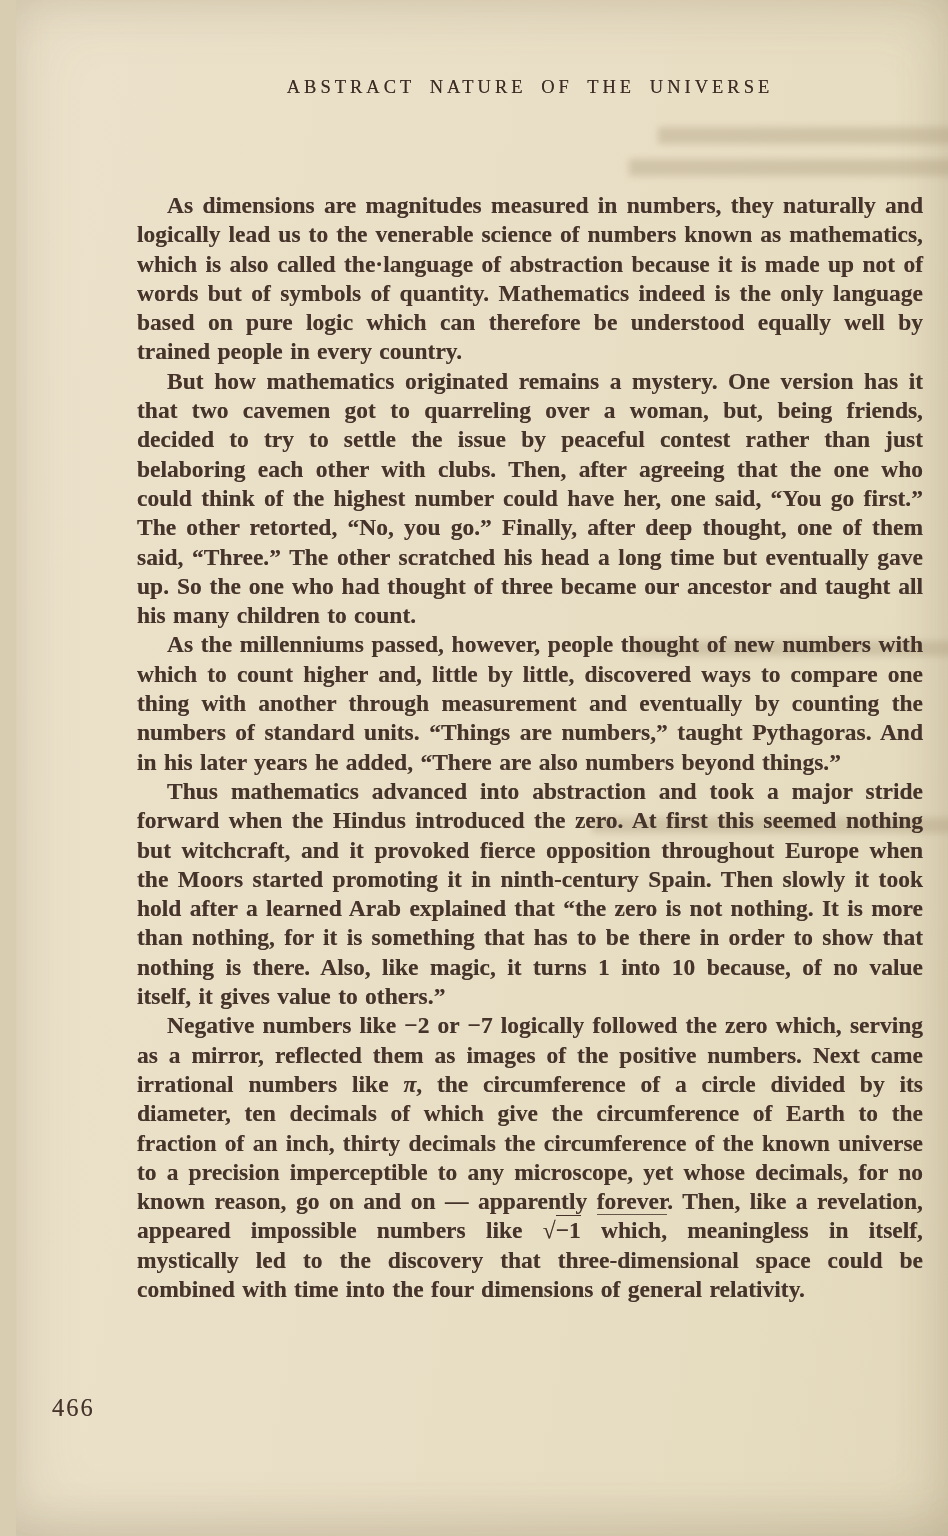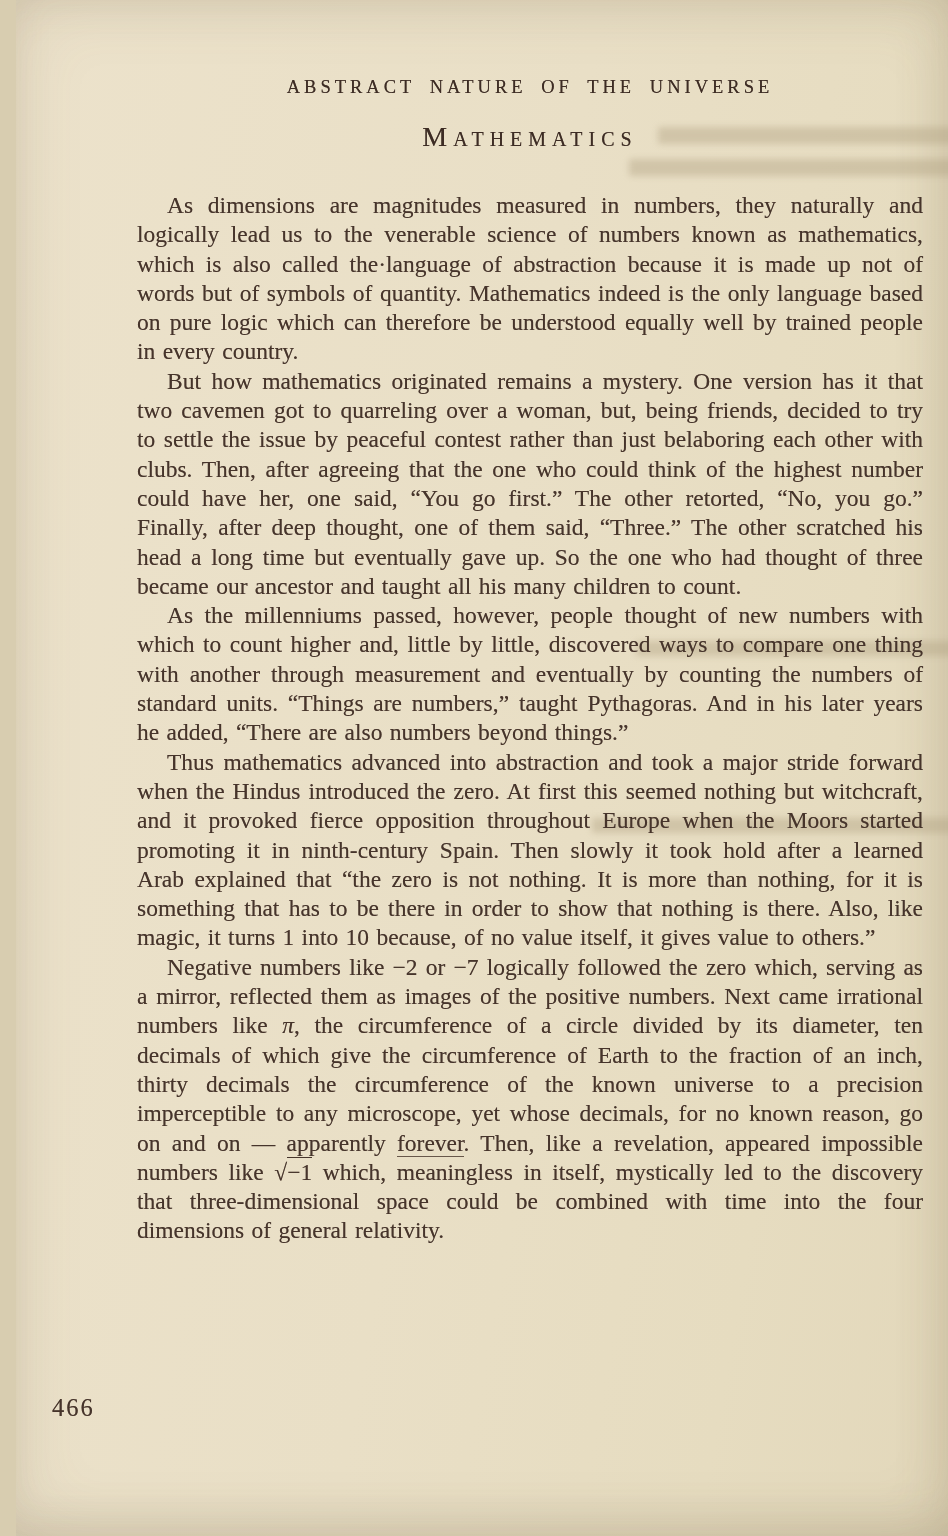--- a/index.html
+++ b/index.html
@@ -66,20 +66,21 @@
     position: absolute;
     top: 191px;
     left: 121px;
     width: 786px;
     font-size: 23.5px;
     line-height: 29.3px;
     text-align: justify;
     word-spacing: 1.5px;
     color: #46342b;
     text-shadow: 0 0 0.6px rgba(70, 52, 43, 0.5);
+    font-weight: bold;
   }
   .body-text p {
     margin: 0;
     text-indent: 30px;
   }
 
   .radical { white-space: nowrap; }
   .radical .vinc {
     border-top: 1.5px solid currentColor;
     padding-top: 1px;
@@ -102,21 +103,20 @@
 <body>
 
 <div class="page">
   <div class="ghost g1"></div>
   <div class="ghost g2"></div>
   <div class="ghost g3"></div>
   <div class="ghost g4"></div>
 
   <div class="running-header">ABSTRACT NATURE OF THE UNIVERSE</div>
 
-  <div class="chapter-title">Mathematics</div>
 
   <div class="body-text">
       <p><span>As dimensions are magnitudes measured in numbers, they naturally and logically lead us to the venerable science of numbers known as mathematics, which is also called the·language of abstraction because it is made up not of words but of symbols of quantity. Mathematics indeed is the only language based on pure logic which can therefore be understood equally well by trained people in every country.</span></p>
       <p><span>But how mathematics originated remains a mystery. One version has it that two cavemen got to quarreling over a woman, but, being friends, decided to try to settle the issue by peaceful contest rather than just belaboring each other with clubs. Then, after agreeing that the one who could think of the highest number could have her, one said, “You go first.” The other retorted, “No, you go.” Finally, after deep thought, one of them said, “Three.” The other scratched his head a long time but eventually gave up. So the one who had thought of three became our ancestor and taught all his many children to count.</span></p>
       <p><span>As the millenniums passed, however, people thought of new numbers with which to count higher and, little by little, discovered ways to compare one thing with another through measurement and eventually by counting the numbers of standard units. “Things are numbers,” taught Pythagoras. And in his later years he added, “There are also numbers beyond things.”</span></p>
       <p><span>Thus mathematics advanced into abstraction and took a major stride forward when the Hindus introduced the zero. At first this seemed nothing but witchcraft, and it provoked fierce opposition throughout Europe when the Moors started promoting it in ninth-century Spain. Then slowly it took hold after a learned Arab explained that “the zero is not nothing. It is more than nothing, for it is something that has to be there in order to show that nothing is there. Also, like magic, it turns 1 into 10 because, of no value itself, it gives value to others.”</span></p>
       <p><span>Negative numbers like −2 or −7 logically followed the zero which, serving as a mirror, reflected them as images of the positive numbers. Next came irrational numbers like </span><i>π</i><span>, the circumference of a circle divided by its diameter, ten decimals of which give the circumference of Earth to the fraction of an inch, thirty decimals the circumference of the known universe to a precision imperceptible to any microscope, yet whose decimals, for no known reason, go on and on — apparently </span><span class="art-underline">forever</span><span>. Then, like a revelation, appeared impossible numbers like </span><span class="radical"><span>√</span><span class="vinc">−1</span></span><span> which, meaningless in itself, mystically led to the discovery that three-dimensional space could be combined with time into the four dimensions of general relativity.</span></p>
     </div>
 
   <div class="page-number">466</div>

